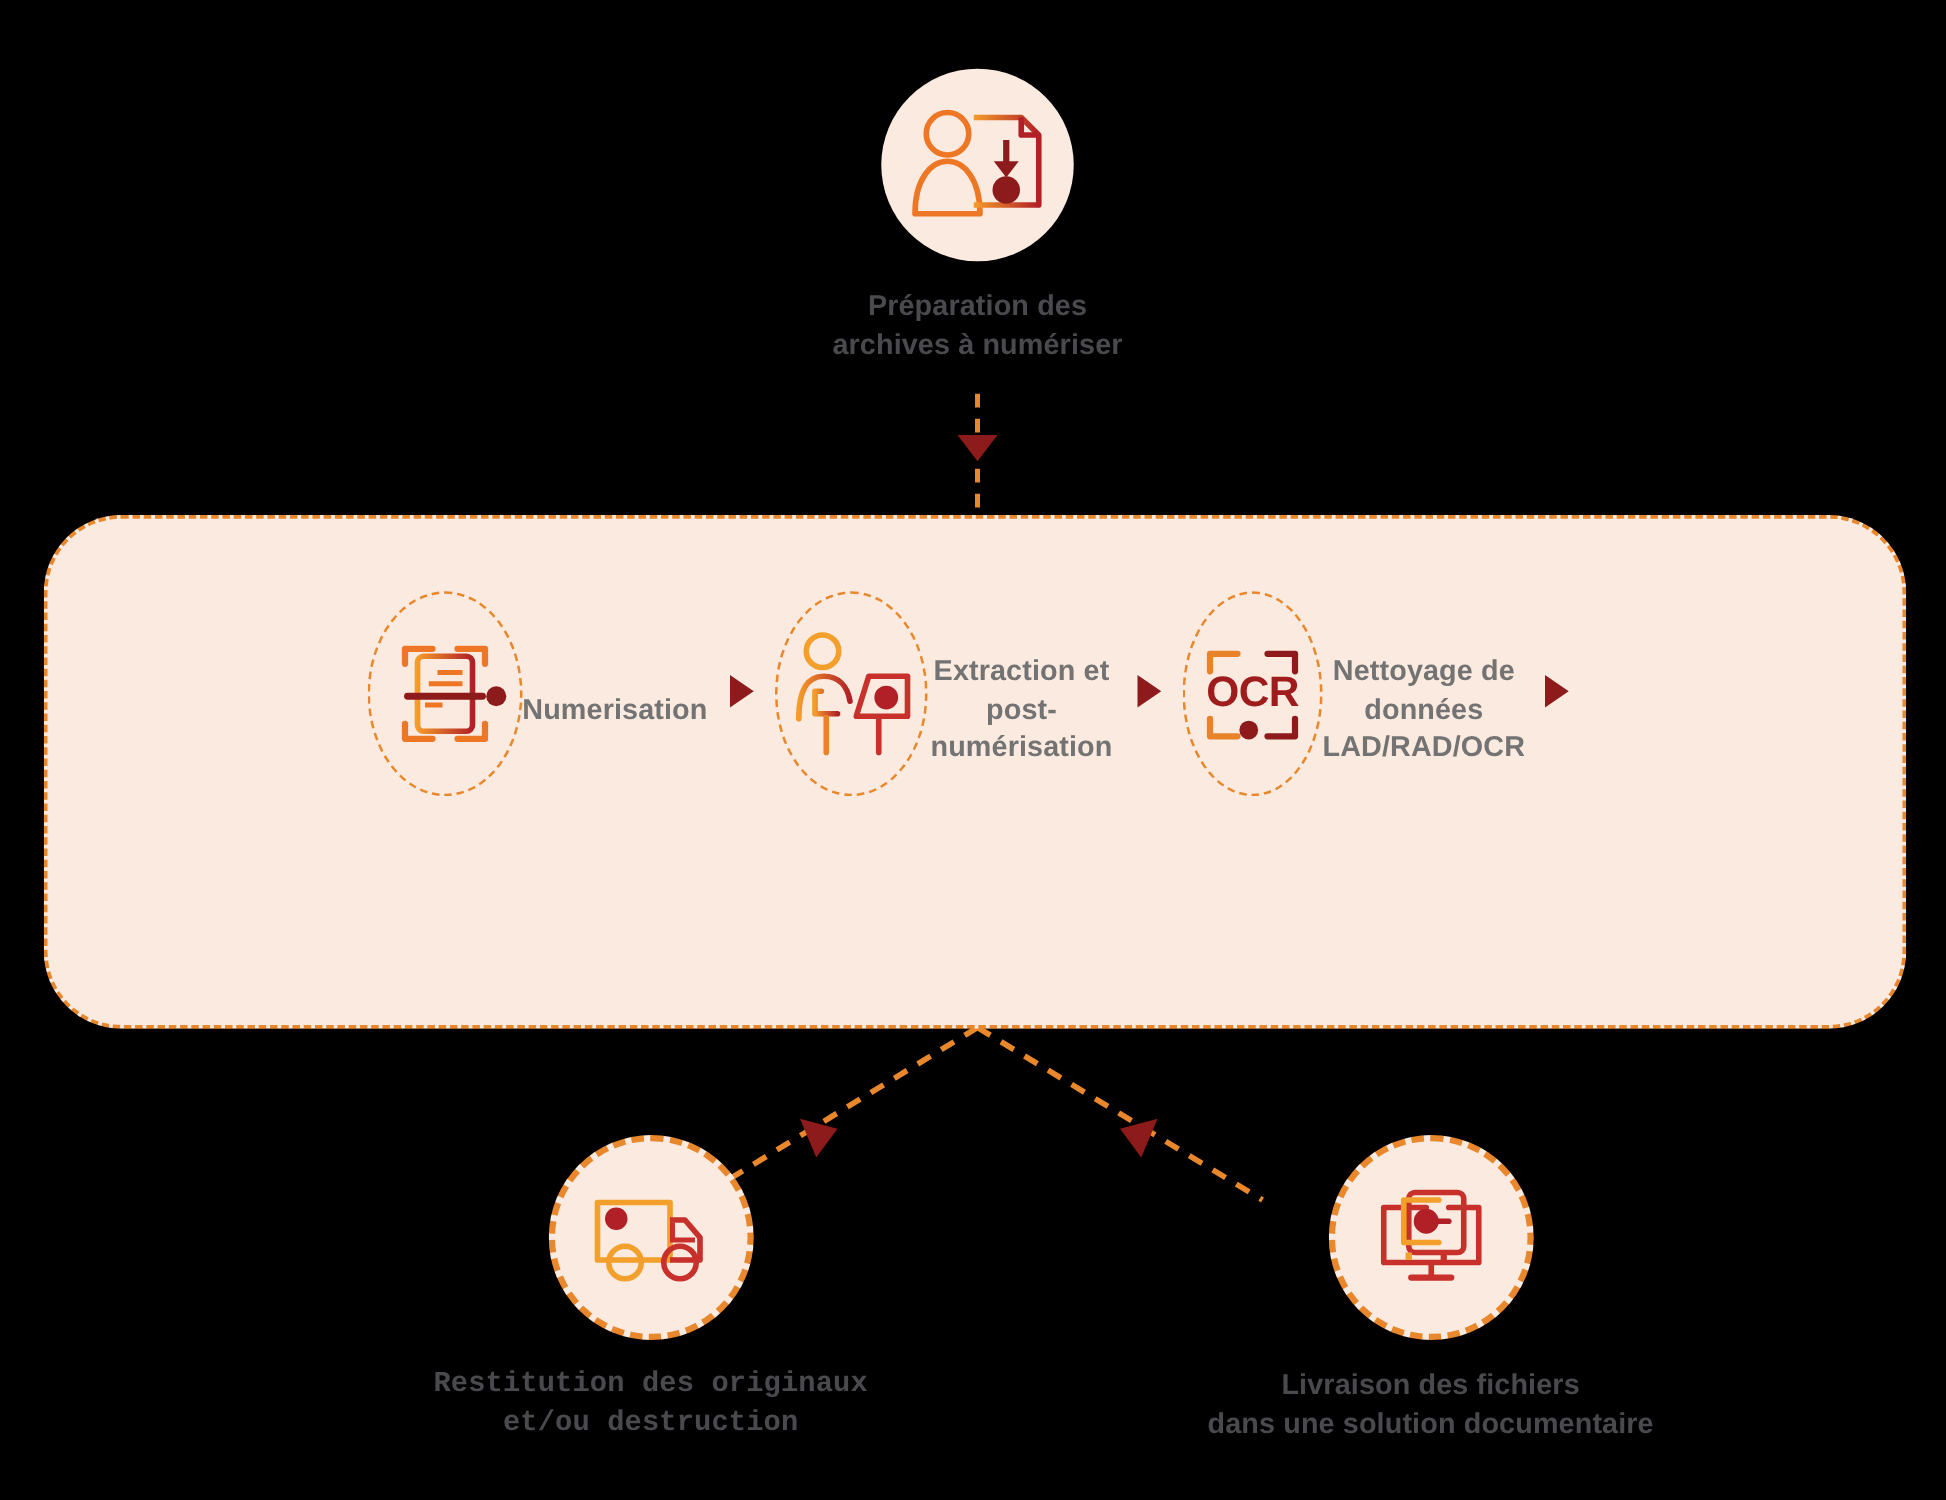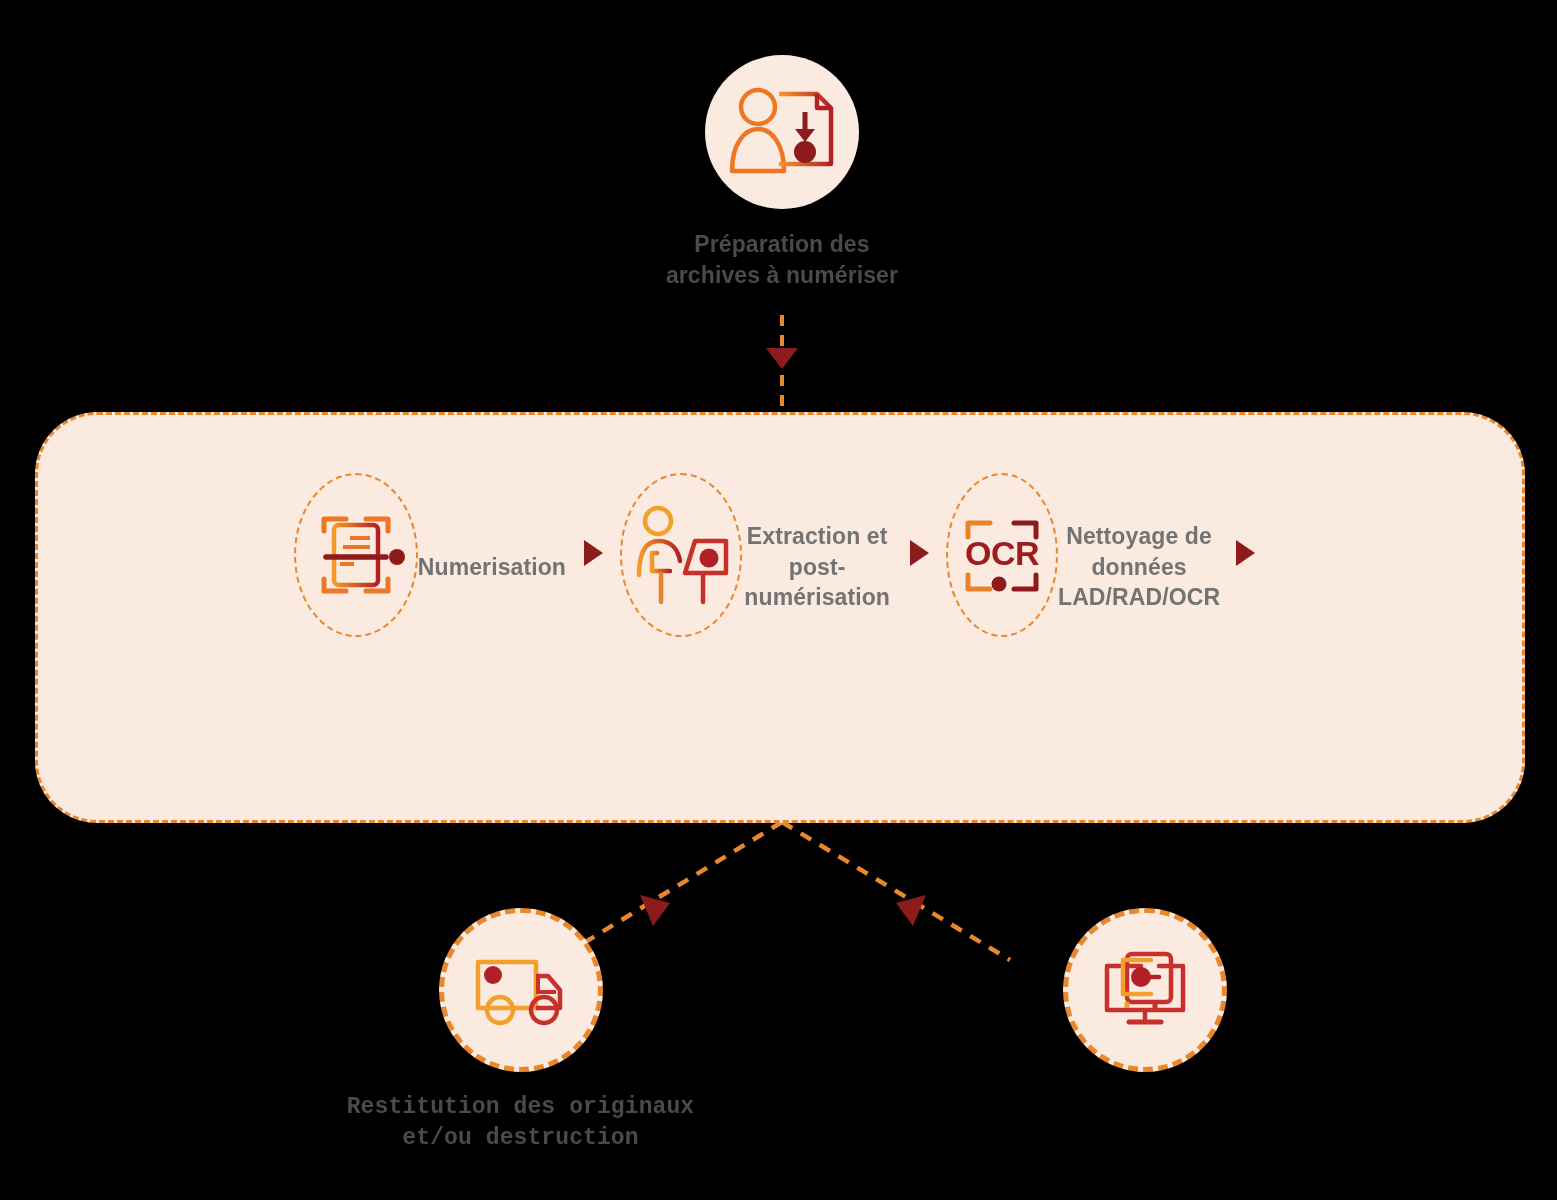--- a/index.html
+++ b/index.html
@@ -291,15 +291,17 @@
 
         <path d="M58 16 L30 16 L30 50 L58 50" fill="none" stroke="#F2A02B" stroke-width="4.5" stroke-linejoin="round" stroke-linecap="round"></path>
 
         <circle cx="48" cy="33" r="10" fill="#B12026"></circle>
         <line x1="56" y1="33" x2="66" y2="33" stroke="#B12026" stroke-width="4.5" stroke-linecap="round"></line>
 
         <line x1="34" y1="58" x2="34" y2="64" stroke="#F2A02B" stroke-width="5"></line>
         <line x1="62" y1="58" x2="62" y2="64" stroke="#C8302B" stroke-width="5"></line>
       </svg>
     </div>
+    <div class="outer-label">Livraison des fichiers
+dans une solution documentaire</div>
   </div>
 
 </div>
 
 </body></html>

